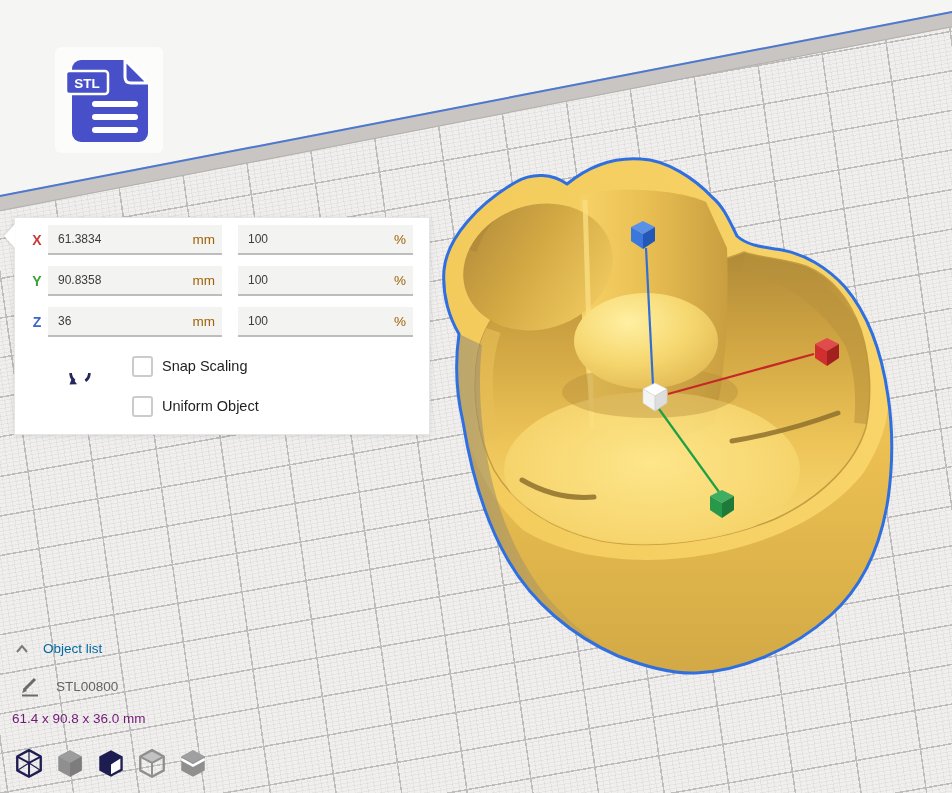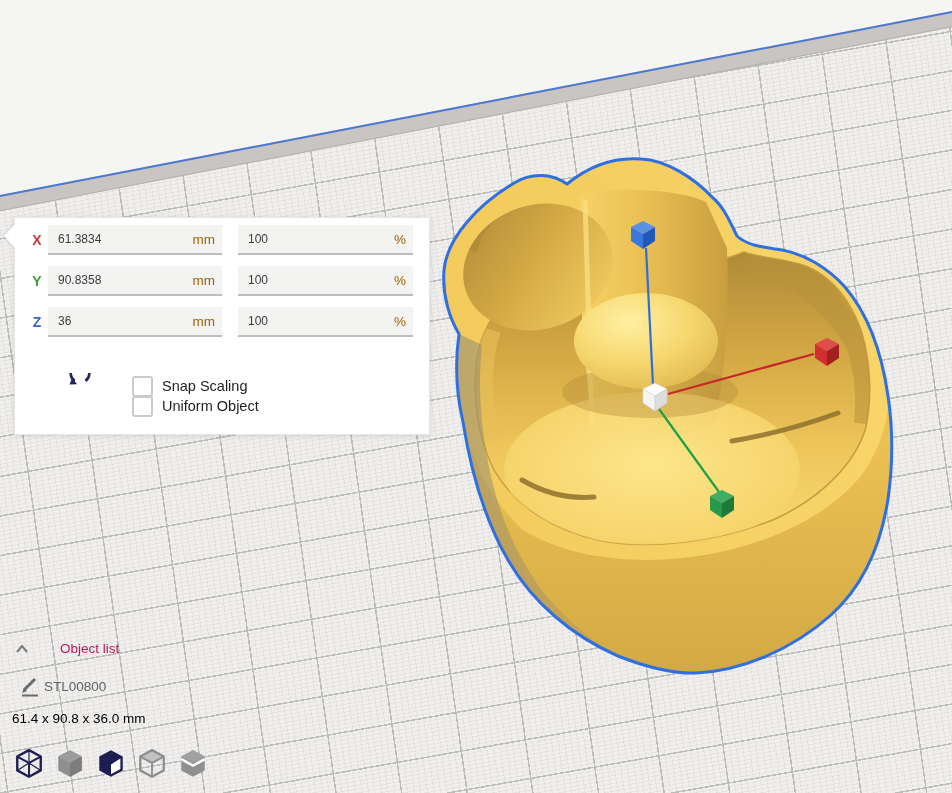--- a/index.html
+++ b/index.html
@@ -74,24 +74,24 @@
     width:17px;height:17px;background:#fff;border:2px solid #cbcbcb;
     border-radius:3px;flex:0 0 auto;
   }
   .cbrow .cblabel{margin-left:9px;font-size:14.5px;color:#1f1f1f;white-space:nowrap;}
   .reset-btn{
     position:absolute;left:50px;top:155px;width:30px;height:30px;
     background:none;border:none;padding:0;cursor:pointer;
   }
   
   .objlist-header{position:absolute;left:14px;top:641px;display:flex;align-items:center;}
-  .objlist-header .txt{margin-left:30px;font-size:13.5px;color:#be185d;}
+  .objlist-header .txt{margin-left:13px;font-size:13.5px;color:#0369a1;}
   .objlist-item{position:absolute;left:20px;top:676px;display:flex;align-items:center;}
-  .objlist-item .txt{margin-left:4px;font-size:13.5px;color:#636363;}
-  .objdims{position:absolute;left:12px;top:711px;font-size:13.5px;color:#000000;}
+  .objlist-item .txt{margin-left:16px;font-size:13.5px;color:#636363;}
+  .objdims{position:absolute;left:12px;top:711px;font-size:13.5px;color:#701a75;}
   
   .view-toolbar{position:absolute;left:14px;top:748px;display:flex;gap:11px;}
   .vbtn{width:30px;height:32px;background:none;border:none;padding:0;cursor:pointer;}
 </style>
 </head>
 <body>
 
 <div id="screen">
 
   <div class="grid-wrap">
@@ -235,20 +235,32 @@
       </g>
 
       <g>
         <polygon points="722,490 734,496 722,503 710,496" fill="#3fae62"></polygon>
         <polygon points="710,496 722,503 722,518 710,510" fill="#28994b"></polygon>
         <polygon points="734,496 722,503 722,518 734,510" fill="#1d7a39"></polygon>
       </g>
     </g>
   </svg>
 
+  <div class="file-badge">
+    <svg width="100" height="98" viewBox="0 0 100 98">
+      <rect x="13" y="9" width="76" height="82" rx="9" fill="#4750c8"></rect>
+      <polygon points="66,9 89,32 89,9" fill="#fcfcfb"></polygon>
+      <path d="M 66,9 L 66,26 Q 66,32 72,32 L 89,32 Z" fill="#4750c8" stroke="#ffffff" stroke-width="3"></path>
+      <rect x="7" y="20" width="42" height="23" rx="3" fill="#4750c8" stroke="#ffffff" stroke-width="2.5"></rect>
+      <text x="28" y="37" text-anchor="middle" font-family="Liberation Sans, sans-serif" font-size="13.5" font-weight="bold" fill="#ffffff">STL</text>
+      <rect x="33" y="50" width="46" height="6" rx="3" fill="#ffffff"></rect>
+      <rect x="33" y="63" width="46" height="6" rx="3" fill="#ffffff"></rect>
+      <rect x="33" y="76" width="46" height="6" rx="3" fill="#ffffff"></rect>
+    </svg>
+  </div>
 
   <div class="scale-panel">
     <div class="arrow"></div>
 
     <div class="srow" style="top:7px;">
       <span class="axis axis-x">X</span>
       <div class="field f-mm">
         <input type="text" value="61.3834" style="">
         <span class="unit">mm</span>
       </div>
@@ -282,21 +294,21 @@
       </div>
     </div>
 
     <button class="reset-btn">
       <svg width="28" height="28" viewBox="0 0 27 27">
         <path d="M 18.7,7.6 A 9,9 0 1 0 8.3,7.6" fill="none" stroke="#26265e" stroke-width="2.6"></path>
         <polygon points="3.4,11 10.6,10.9 6,4.3" fill="#26265e"></polygon>
       </svg>
     </button>
 
-    <div class="cbrow" style="top:158px;">
+    <div class="cbrow" style="top:138px;">
       <div class="cbox"></div>
       <span class="cblabel">Snap Scaling</span>
     </div>
     <div class="cbrow" style="top:178px;">
       <div class="cbox"></div>
       <span class="cblabel">Uniform Object</span>
     </div>
   </div>
 
   <div class="objlist-header">

